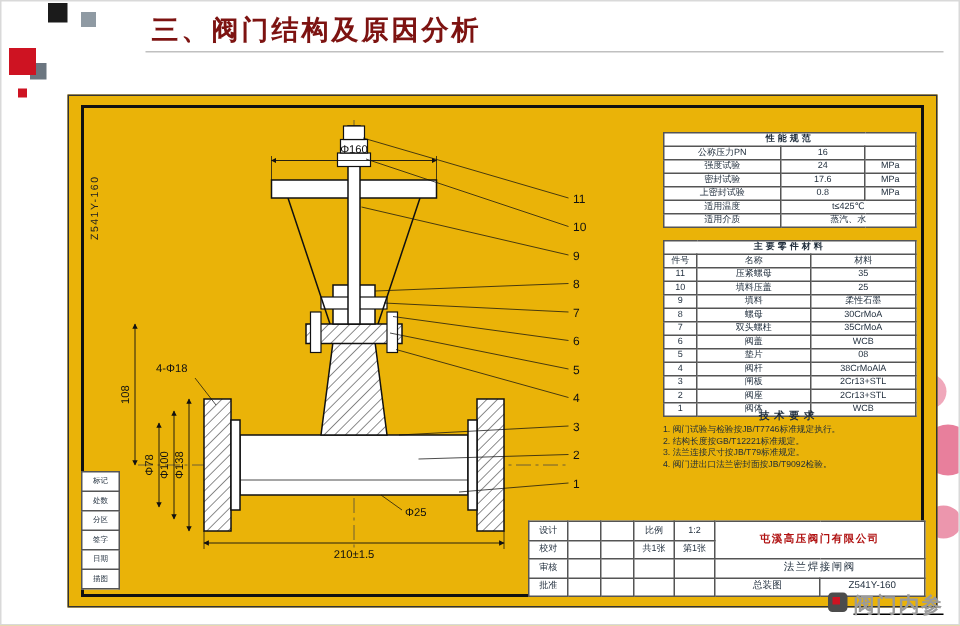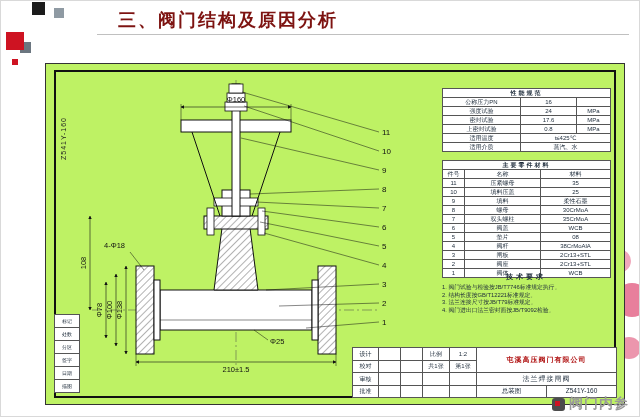--- a/index.html
+++ b/index.html
@@ -10,33 +10,33 @@
   }
   
   .sq { position:absolute; }
   .sq1 { left:31px; top:1px;  width:13px; height:13px; background:#1b1b1b; }
   .sq2 { left:53px; top:7px;  width:10px; height:10px; background:#8f9aa3; }
   .sq4 { left:19px; top:41px; width:11px; height:11px; background:#6b7680; }
   .sq3 { left:5px;  top:31px; width:18px; height:18px; background:#ce1322; }
   .sq5 { left:11px; top:58px; width:6px;  height:6px;  background:#ce1322; }
 
   .title { position:absolute; left:100px; top:7px; font-size:18px; font-weight:bold;
-           color:#7d1311; letter-spacing:2px;margin-left:17px; }
+           color:#7d1311; letter-spacing:2px; }
   .title-rule { position:absolute; left:96px; top:33px; width:532px; height:1px; background:#c0c0c0; }
 
   
   .blob { position:absolute; border-radius:50%; z-index:1; }
   .blob1 { left:604px; top:248px; width:26px; height:24px; background:#f0a8bb; }
   .blob2 { left:614px; top:282px; width:34px; height:34px; background:#e87f9c; }
   .blob3 { left:600px; top:318px; width:18px; height:16px; background:#f3b9c8; }
   .blob4 { left:616px; top:336px; width:24px; height:22px; background:#ec96ad; }
 
   
   .frame { position:absolute; left:44px; top:62px; width:578px; height:340px;
-           background:#bef264; border:1px solid #333; z-index:2; }
+           background:#eab308; border:1px solid #333; z-index:2; }
   .inner-frame { position:absolute; left:8px; top:6px; right:8px; bottom:6px;
                  border:2px solid #111; }
 
   .model-code { position:absolute; left:14px; top:96px; transform:rotate(-90deg);
                 transform-origin:left top; font-size:7px; color:#222; letter-spacing:1px; }
 
   .valve-svg { position:absolute; left:28px; top:14px; }
   .valve-svg text { font-size:8px; fill:#111; }
   .valve-svg text.dimtext { font-size:7.5px; }
 
@@ -58,22 +58,22 @@
   .tblock .company { color:#b01212; font-weight:bold; font-size:7px; letter-spacing:1px; }
   .tblock .product { font-size:7px; letter-spacing:1px; }
   .tblock .doctype { font-size:6.5px; }
 
   .rev { left:8px; top:250px; width:26px; }
   .rev td { font-size:5px; height:12px; line-height:12px; }
 
   .note { position:absolute; left:84px; top:295px; font-size:11.5px; font-weight:600;
           color:#111; letter-spacing:1.5px; }
 
-  .watermark { position:absolute; right:10px; bottom:3px; display:flex; align-items:center;
-               gap:4px; z-index:3; }
+  .watermark { position:absolute; right:10px; bottom:3px; display:flex; 
+               gap:4px; z-index:3;text-decoration:underline; }
   .wm-icon { width:13px; height:13px; border-radius:3px; background:#4c4c4c; position:relative; }
   .wm-icon::after { content:""; position:absolute; left:3px; top:3px; width:5px; height:5px; background:#ce1322; }
   .wm-text { color:#9a9a9a; font-size:14px; font-weight:bold; letter-spacing:1px; }
 </style>
 </head>
 <body>
 
 <div class="sq sq1"></div>
 <div class="sq sq2"></div>
 <div class="sq sq4"></div>

